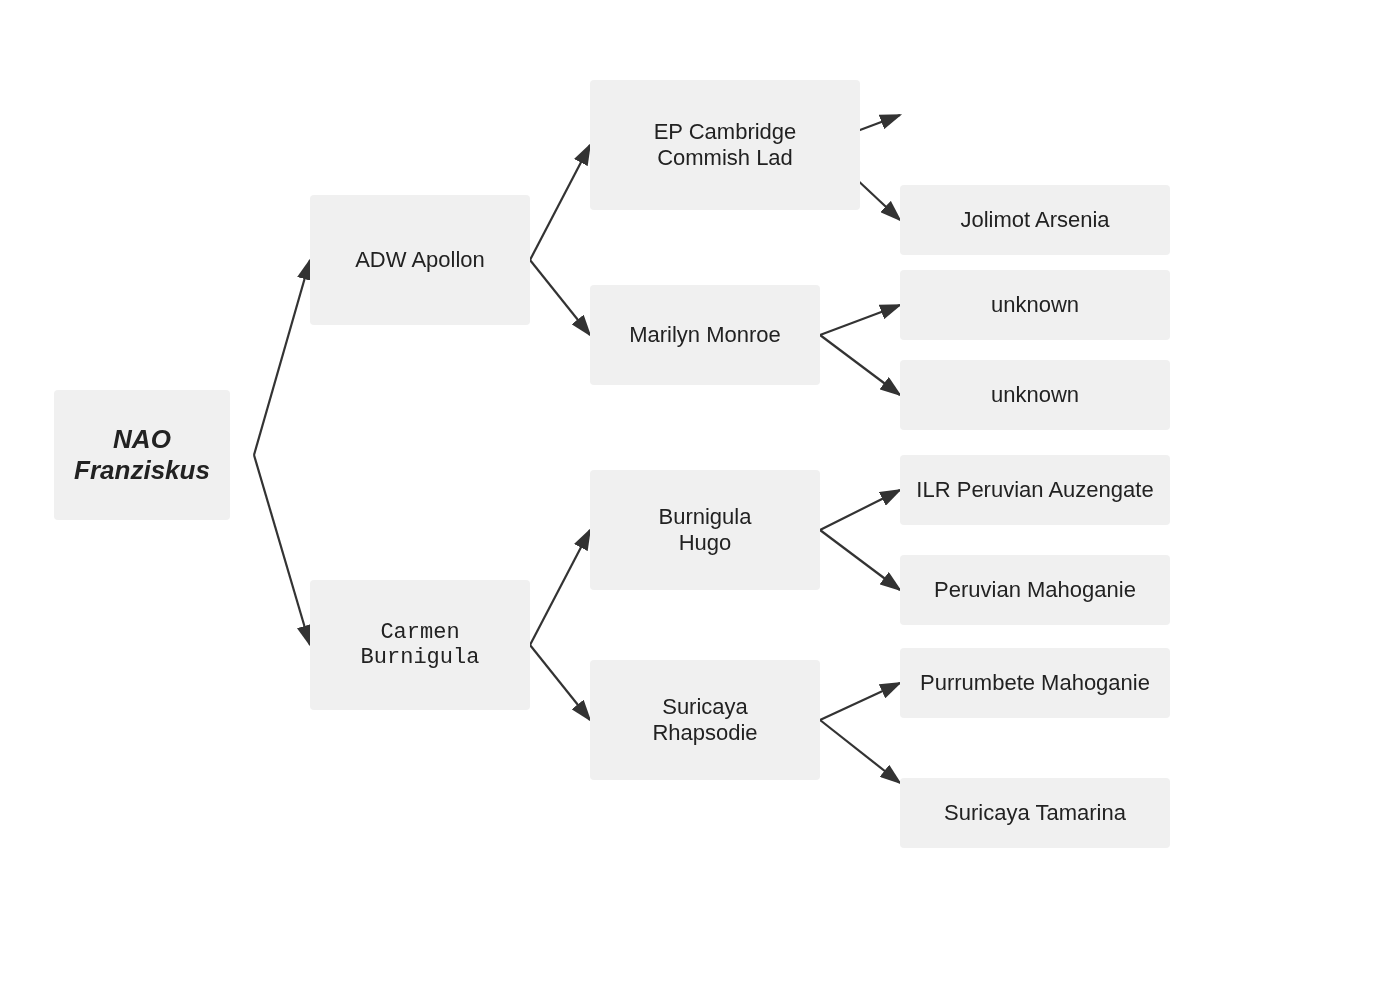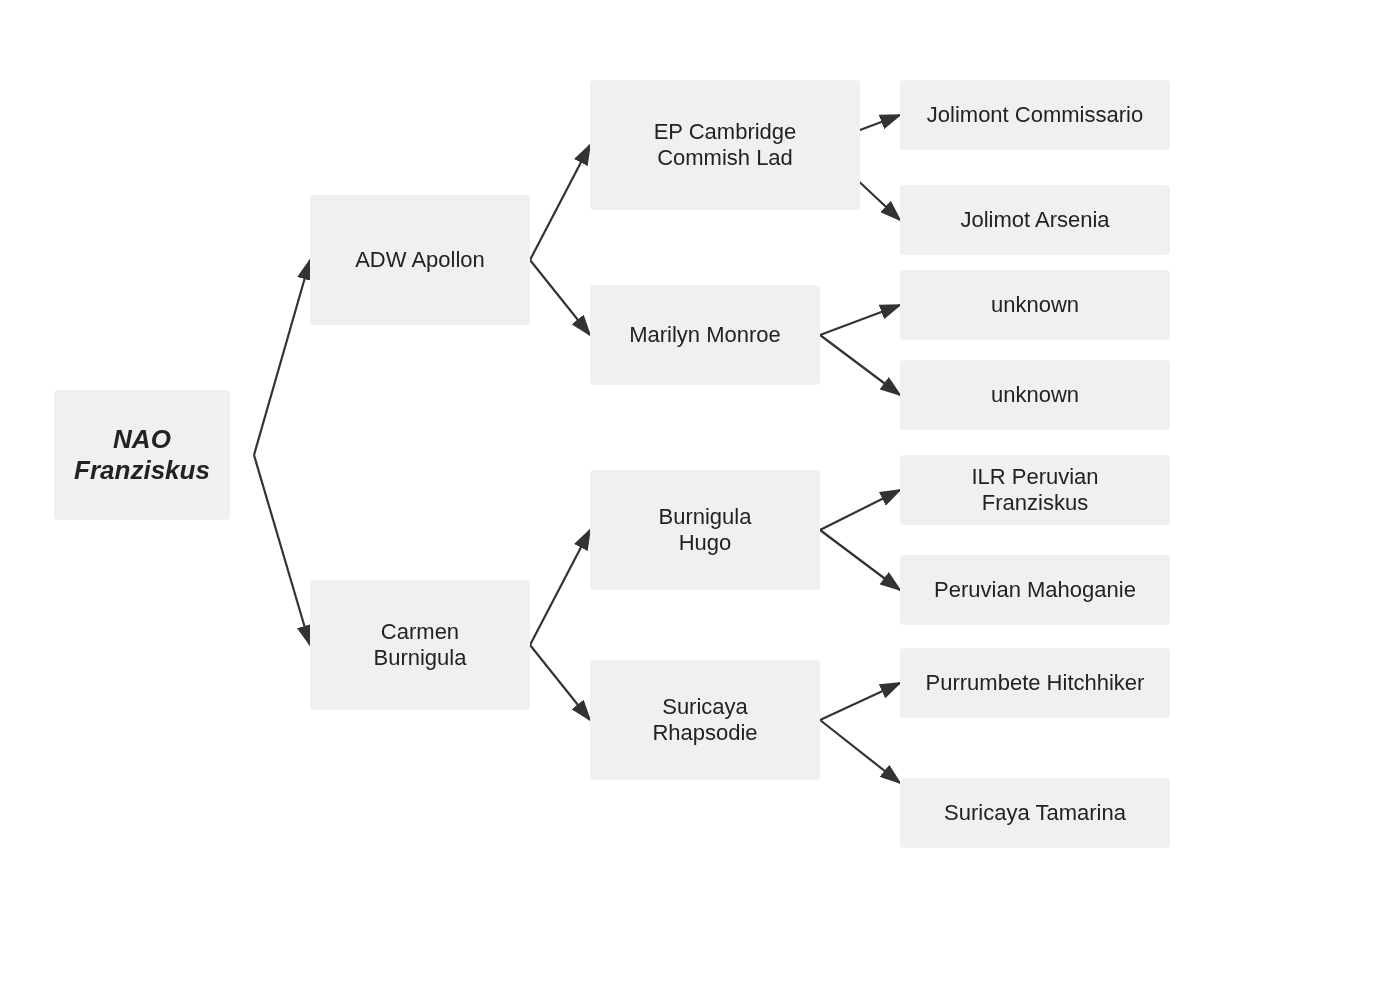--- a/index.html
+++ b/index.html
@@ -91,21 +91,21 @@
   <div class="node root" style="left:54px; top:390px; width:176px; height:130px;">
     <span style="white-space:pre-line;">NAO
 Franziskus</span>
   </div>
 
   <div class="node" style="left:310px; top:195px; width:220px; height:130px;">
     <span>ADW Apollon</span>
   </div>
 
   <div class="node" style="left:310px; top:580px; width:220px; height:130px;">
-    <span style="white-space:pre-line;">Carmen
+    <span style="white-space:pre-line;font-family:Liberation Mono, monospace;">Carmen
 Burnigula</span>
   </div>
 
   <div class="node" style="left:590px; top:80px; width:270px; height:130px;">
     <span style="white-space:pre-line;">EP Cambridge
 Commish Lad</span>
   </div>
 
   <div class="node" style="left:590px; top:285px; width:230px; height:100px;">
     <span>Marilyn Monroe</span>
@@ -114,45 +114,42 @@
   <div class="node" style="left:590px; top:470px; width:230px; height:120px;">
     <span style="white-space:pre-line;">Burnigula
 Hugo</span>
   </div>
 
   <div class="node" style="left:590px; top:660px; width:230px; height:120px;">
     <span style="white-space:pre-line;">Suricaya
 Rhapsodie</span>
   </div>
 
-  <div class="node" style="left:900px; top:80px; width:270px; height:70px;">
-    <span>Jolimont Commissario</span>
-  </div>
 
   <div class="node" style="left:900px; top:185px; width:270px; height:70px;">
     <span>Jolimot Arsenia</span>
   </div>
 
   <div class="node" style="left:900px; top:270px; width:270px; height:70px;">
     <span>unknown</span>
   </div>
 
   <div class="node" style="left:900px; top:360px; width:270px; height:70px;">
     <span>unknown</span>
   </div>
 
   <div class="node" style="left:900px; top:455px; width:270px; height:70px;">
-    <span>ILR Peruvian Franziskus</span>
+    <span>ILR Peruvian Auzengate</span>
   </div>
 
   <div class="node" style="left:900px; top:555px; width:270px; height:70px;">
     <span>Peruvian Mahoganie</span>
   </div>
 
   <div class="node" style="left:900px; top:648px; width:270px; height:70px;">
-    <span>Purrumbete Hitchhiker</span>
+    <span>Purrumbete Mahoganie</span>
   </div>
 
   <div class="node" style="left:900px; top:748px; width:270px; height:70px;margin-top:30px;">
     <span>Suricaya Tamarina</span>
   </div>
 
 </div>
 
 </body></html>

